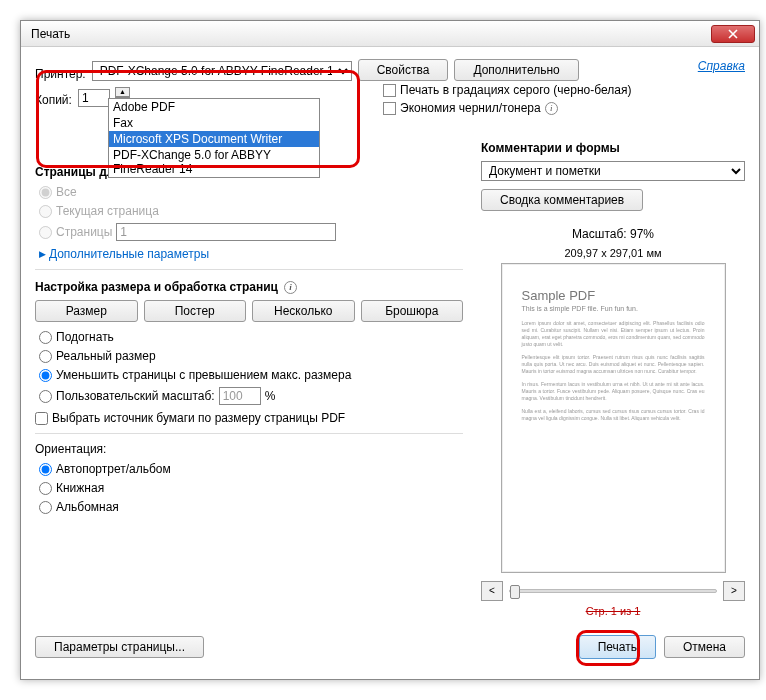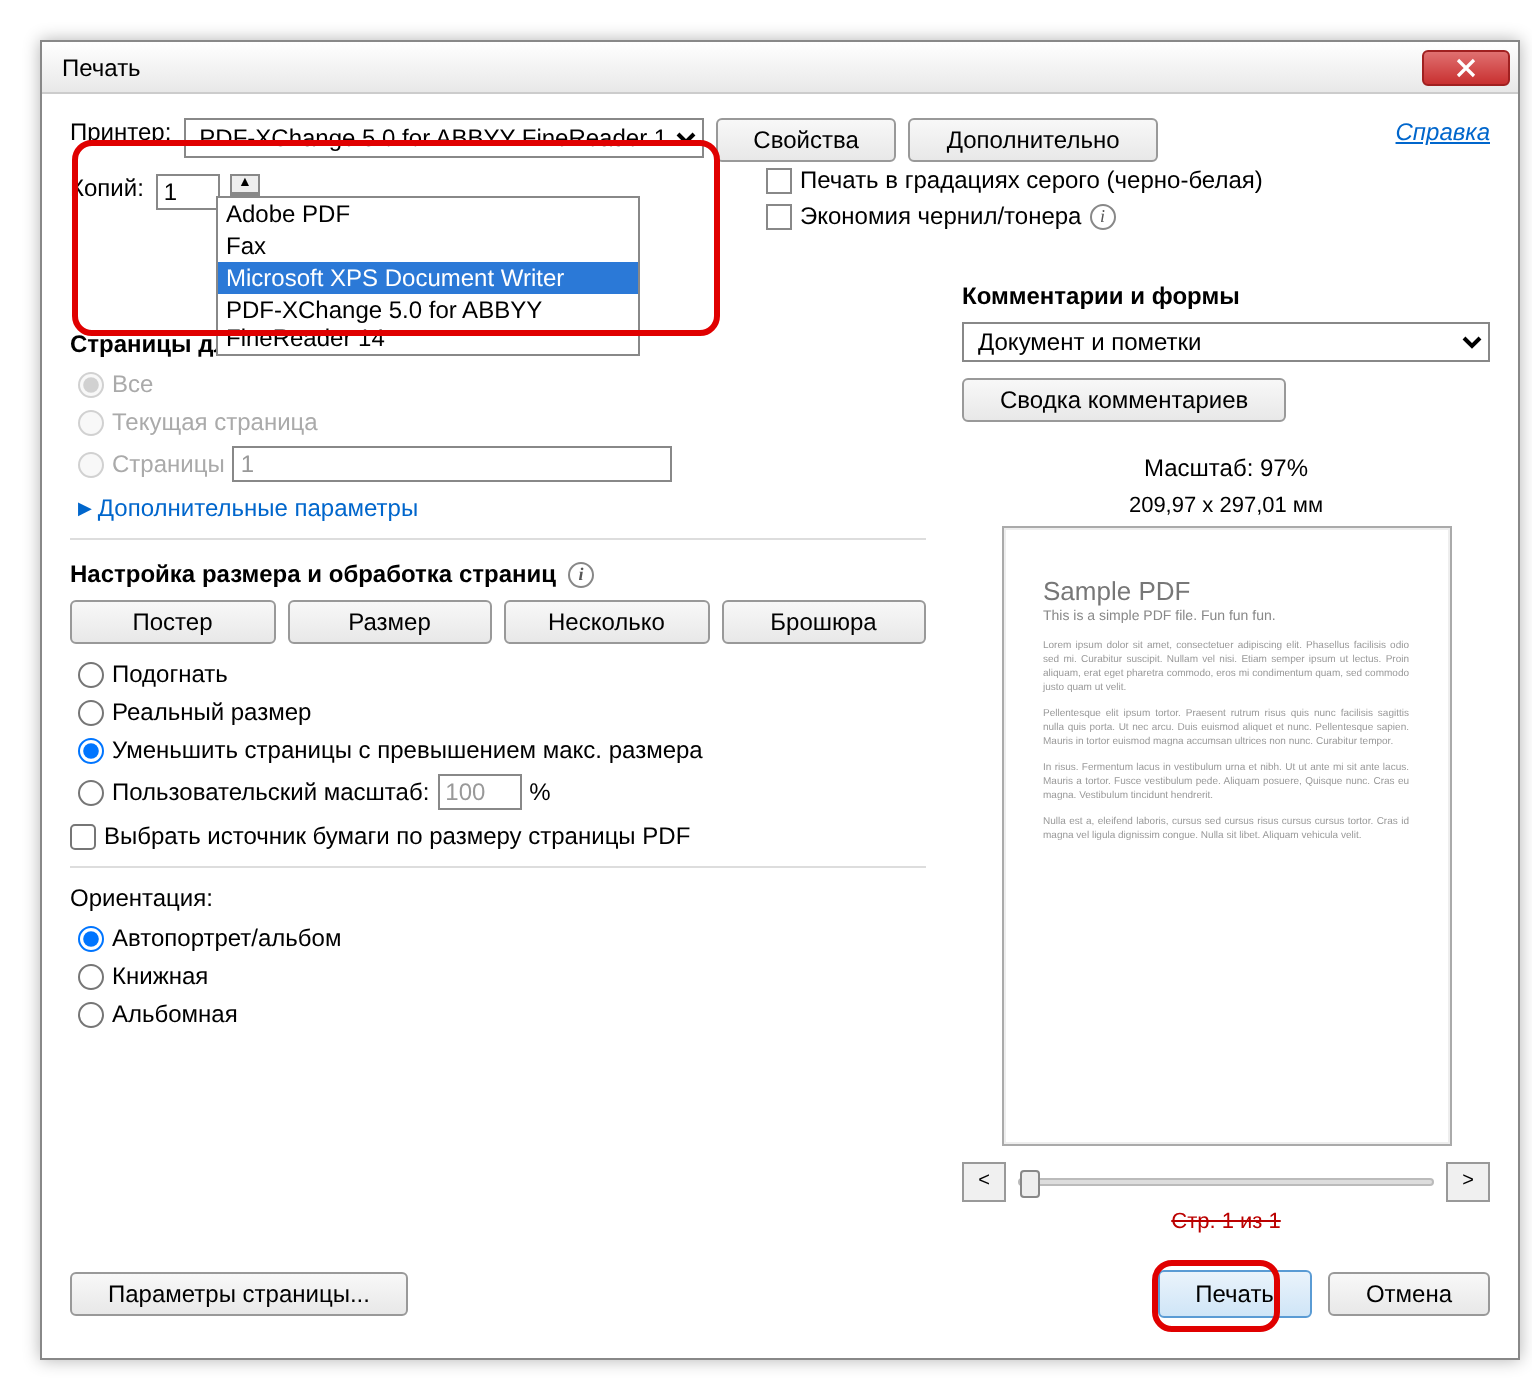--- a/index.html
+++ b/index.html
@@ -5,21 +5,21 @@
 * { box-sizing: border-box; margin: 0; padding: 0; }
 body { font-family: "Segoe UI", Tahoma, sans-serif; font-size: 12px; background: #fff; width: 766px; height: 700px; position: relative; }
 .dialog { position: absolute; left: 20px; top: 20px; width: 740px; height: 660px; border: 1px solid #888; background: #fff; box-shadow: 0 0 8px rgba(0,0,0,.3); }
 .titlebar { height: 26px; background: linear-gradient(#fff, #e8e8e8); display: flex; align-items: center; padding: 0 4px 0 10px; border-bottom: 1px solid #ccc; }
 .titlebar-text { flex: 1; font-size: 12px; }
 .close-btn { width: 44px; height: 18px; background: linear-gradient(#e07070, #c83030); border: 1px solid #a02020; border-radius: 3px; display: flex; align-items: center; justify-content: center; color: #fff; font-weight: bold; cursor: pointer; }
 .close-btn svg { width: 10px; height: 10px; }
 .body { padding: 12px 14px; display: flex; gap: 18px; }
 .left { width: 428px; }
 .right { flex: 1; }
-.row { display: flex; align-items: flex-start; gap: 6px; margin-bottom: 6px; }
+.row { display: flex; align-items: flex-end; gap: 6px; margin-bottom: 6px; }
 .label { font-size: 12px; }
 select, input[type=text] { font-size: 12px; padding: 1px 3px; border: 1px solid #888; background: #fff; }
 .printer-select { width: 260px; height: 20px; }
 .btn { font-size: 12px; padding: 2px 18px; background: linear-gradient(#f8f8f8, #e8e8e8); border: 1px solid #999; border-radius: 3px; cursor: pointer; min-height: 22px; }
 .help-link { color: #0066cc; text-decoration: underline; cursor: pointer; margin-left: auto; font-style: italic; }
 .copies-input { width: 32px; text-align: left; }
 .spinner { display: inline-flex; flex-direction: column; margin-left: -1px; }
 .spinner div { width: 15px; height: 10px; border: 1px solid #888; background: #eee; font-size: 7px; text-align: center; line-height: 8px; cursor: pointer; }
 .checkbox-row { display: flex; align-items: center; gap: 4px; margin-bottom: 4px; font-size: 12px; }
 .checkbox-row input { margin: 0; }
@@ -129,22 +129,22 @@
           <span>Дополнительные параметры</span>
         </div>
 
       <hr>
 
       <div class="section-title">
           <span>Настройка размера и обработка страниц</span>
           <span class="info-icon">i</span>
         </div>
       <div class="btn-row">
+        <button class="btn">Размер</button>
         <button class="btn">Постер</button>
-        <button class="btn">Размер</button>
         <button class="btn">Несколько</button>
         <button class="btn">Брошюра</button>
       </div>
       <div class="radio-row">
           <input type="radio" name="sz" style="">
           <span>Подогнать</span>
         </div>
       <div class="radio-row">
           <input type="radio" name="sz" style="">
           <span>Реальный размер</span>

